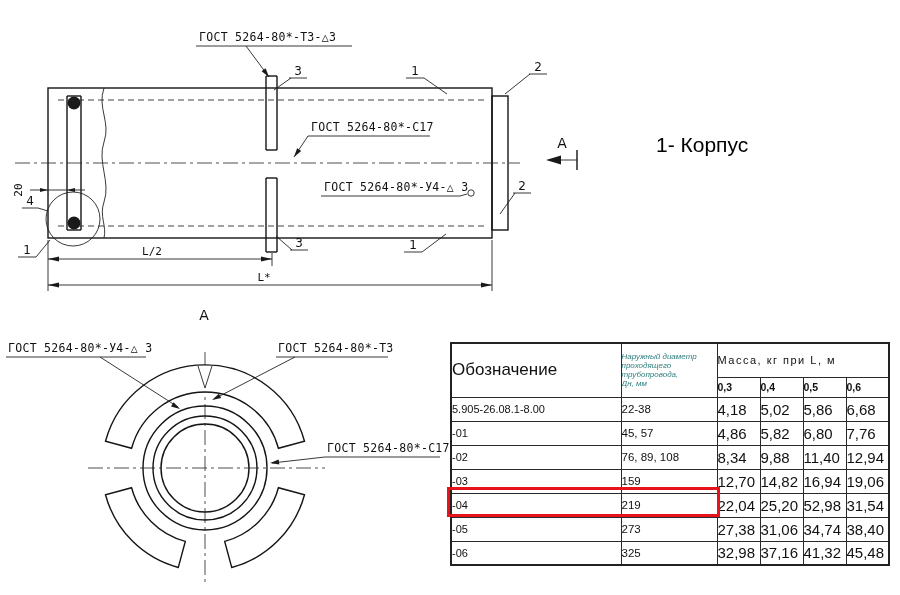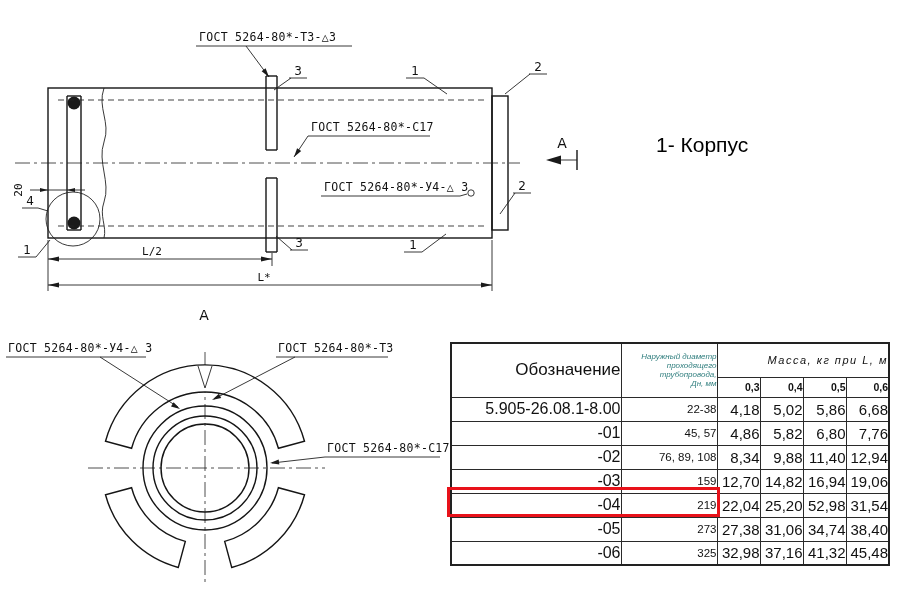--- a/index.html
+++ b/index.html
@@ -7,29 +7,29 @@
   #canvas { position:relative; width:900px; height:595px; background:#fff; overflow:hidden; }
   svg { position:absolute; }
   #main-drawing { left:0; top:0; }
   #section-view { left:0; top:330px; }
 
   #legend { position:absolute; left:636px; top:133px; font-size:21px; color:#000;margin-left:20px; }
   .legend-item { margin-bottom:11px; white-space:nowrap; }
 
   #table-wrap { position:absolute; left:450px; top:342px; width:438px; }
   table { border-collapse:collapse; width:438px; table-layout:fixed; background:#fff; border:2px solid #222; }
-  th,td { border:1px solid #2a2a2a; text-align:right; vertical-align:middle; color:#111; overflow:hidden; font-weight:normal; }
+  th,td { border:1px solid #2a2a2a; text-align:left; vertical-align:middle; color:#111; overflow:hidden; font-weight:normal; }
   thead tr.hr1 { height:34px; }
   thead tr.hr2 { height:20px; }
   .h-designation { font-size:17px; }
   .h-diameter div { font-size:8px; line-height:9px; font-style:italic; color:#2e7d7d; }
-  .h-mass { font-size:11px; letter-spacing:1.5px;font-style:italic; }
+  .h-mass { font-size:11px; letter-spacing:1.5px; }
   .h-len { font-size:10.5px;font-weight:bold; }
   tbody td { height:24px; font-size:15px; }
-  td.c-designation { font-size:16px; }
+  td.c-designation { font-size:11px; }
   td.c-diameter { font-size:11.5px;margin-left:38px; }
   #red-box { position:absolute; left:-3px; top:145px; width:273px; height:30px; border:3px solid #e8121a; pointer-events:none; }
 
   .gost { font-family:"DejaVu Sans Mono",monospace; font-size:11.5px; fill:#111; letter-spacing:0.3px; }
   .partnum { font-family:"DejaVu Sans",sans-serif; font-size:12px; fill:#111; }
   .dim { font-family:"DejaVu Sans Mono",monospace; font-size:11px; fill:#111; }
   .viewlabel { font-family:"DejaVu Sans",sans-serif; font-size:14px; fill:#111; }
   .thick { stroke:#151515; stroke-width:1.4; fill:none; }
   .thin { stroke:#222; stroke-width:0.9; fill:none; }
   .dash { stroke:#222; stroke-width:0.85; fill:none; stroke-dasharray:6 4; }

